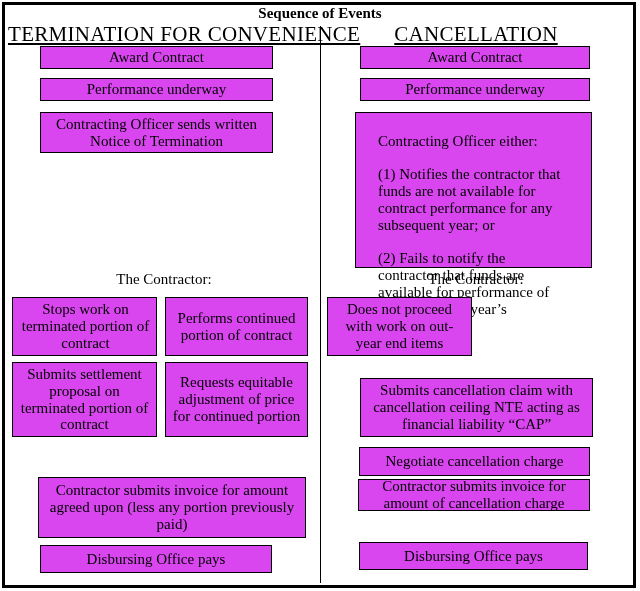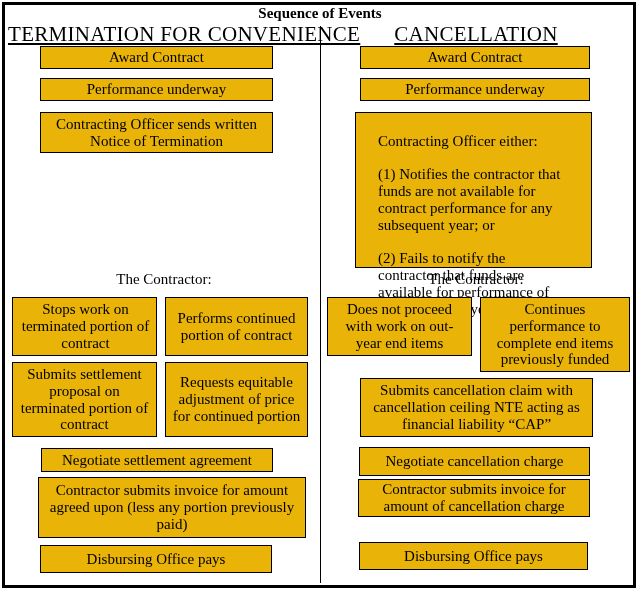--- a/index.html
+++ b/index.html
@@ -41,21 +41,21 @@
     text-decoration: underline;
     letter-spacing: 0.3px;
     white-space: nowrap;
   }
   .col-header.hleft  { left: 8px; }
   .col-header.hright { left: 320px; }
   .box {
     position: absolute;
     border: 1px solid #000;
     box-sizing: border-box;
-    background: #eab308;
+    background: #d946ef;
     display: flex;
     align-items: center;
     justify-content: center;
     text-align: center;
     font-size: 15px;
     line-height: 1.13;
     padding: 2px 6px;
   }
   .box.multiline-left {
     display: block;
@@ -83,21 +83,21 @@
   .l-disburse   { left: 40px;  top: 545px; width: 232px; height: 28px; }
   
   .r-award      { left: 360px; top: 46px;  width: 230px; height: 23px; }
   .r-perf       { left: 360px; top: 78px;  width: 230px; height: 23px; }
   .r-officer    { left: 355px; top: 112px; width: 237px; height: 156px; }
   .r-contractor { left: 320px; top: 271px; }
   .r-noproceed  { left: 327px; top: 297px; width: 145px; height: 59px; }
   .r-continues  { left: 480px; top: 297px; width: 150px; height: 75px; }
   .r-claim      { left: 360px; top: 378px; width: 233px; height: 59px; }
   .r-negotiate  { left: 359px; top: 447px; width: 231px; height: 29px; }
-  .r-invoice    { left: 358px; top: 479px; width: 232px; height: 38px; }
+  .r-invoice    { left: 358px; top: 479px; width: 232px; height: 32px; }
   .r-disburse   { left: 359px; top: 542px; width: 229px; height: 28px; }
 </style>
 </head>
 <body>
 
 <div class="canvas">
   <div class="frame"></div>
 
   <div class="title">Sequence of Events</div>
 
@@ -107,31 +107,29 @@
   <div class="col-header hright">CANCELLATION</div>
 
   <div class="box l-award">Award Contract</div>
   <div class="box l-perf">Performance underway</div>
   <div class="box l-notice">Contracting Officer sends written Notice of Termination</div>
   <div class="flow-label l-contractor">The Contractor:</div>
   <div class="box l-stops">Stops work on terminated portion of contract</div>
   <div class="box l-performs">Performs continued portion of contract</div>
   <div class="box l-settle">Submits settlement proposal on terminated portion of contract</div>
   <div class="box l-equitable">Requests equitable adjustment of price for continued portion</div>
-  <div class="box l-negotiate">Negotiate settlement agreement</div>
   <div class="box l-invoice">Contractor submits invoice for amount agreed upon (less any portion previously paid)</div>
   <div class="box l-disburse">Disbursing Office pays</div>
 
   <div class="box r-award">Award Contract</div>
   <div class="box r-perf">Performance underway</div>
   <div class="box r-officer multiline-left">
     <div>Contracting Officer either:</div>
     <div>(1) Notifies the contractor that funds are not available for contract performance for any subsequent year; or</div>
     <div>(2) Fails to notify the contractor that funds are available for performance of the succeeding year’s requirement.</div>
   </div>
   <div class="flow-label r-contractor">The Contractor:</div>
   <div class="box r-noproceed">Does not proceed with work on out-year end items</div>
-  <div class="box r-continues">Continues performance to complete end items previously funded</div>
   <div class="box r-claim">Submits cancellation claim with cancellation ceiling NTE acting as financial liability “CAP”</div>
   <div class="box r-negotiate">Negotiate cancellation charge</div>
   <div class="box r-invoice">Contractor submits invoice for amount of cancellation charge</div>
   <div class="box r-disburse">Disbursing Office pays</div>
 </div>
 
 </body></html>

